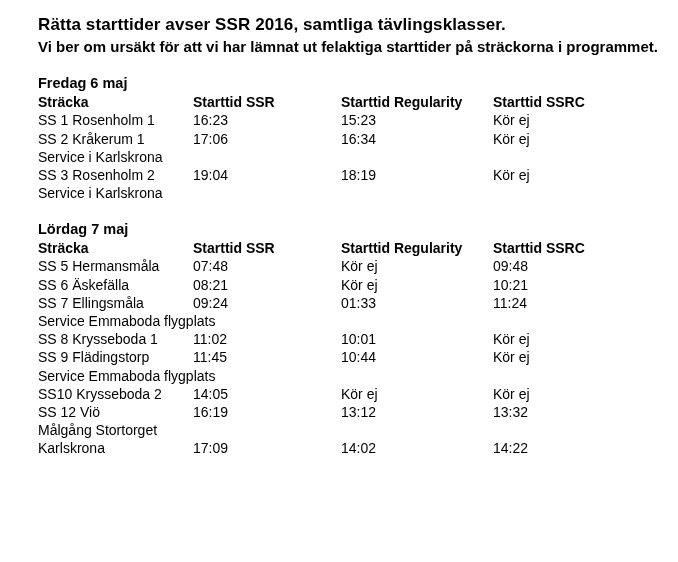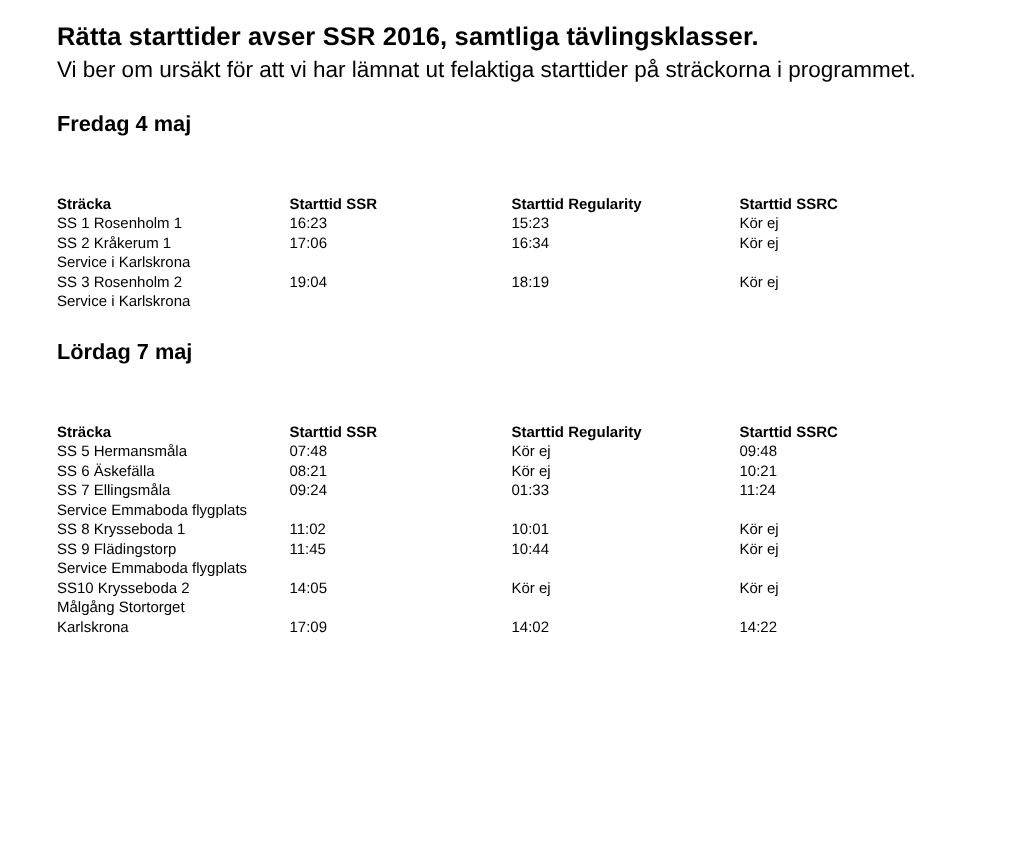--- a/index.html
+++ b/index.html
@@ -23,40 +23,39 @@
   }
   .doc-title {
     font-size: 17px;
     font-weight: bold;
     line-height: 1.25;
     margin: 0 0 2px 0;
     letter-spacing: 0.1px;
   }
   .doc-subtitle {
     font-size: 15px;
-    font-weight: normal;
+    font-weight: bold;
     line-height: 1.28;
     margin: 0;
     max-width: 620px;
   }
   .day-block {
     margin-top: 18px;
   }
   .day-heading {
     font-size: 14.5px;
     font-weight: bold;
     line-height: 1.3;
     margin: 0 0 0 0;
   }
   table.schedule {
     border-collapse: collapse;
-    font-size: 10px;
+    font-size: 14px;
     line-height: 1.3;
     table-layout: fixed;
-    margin-top: 37px;
   }
   table.schedule th,
   table.schedule td {
     padding: 0;
     text-align: left;
     vertical-align: top;
     white-space: nowrap;
     font-weight: normal;
   }
   table.schedule th {
@@ -72,21 +71,21 @@
 </style>
 </head>
 <body>
 
 <div class="page">
 
   <h1 class="doc-title">Rätta starttider avser SSR 2016, samtliga tävlingsklasser.</h1>
   <p class="doc-subtitle">Vi ber om ursäkt för att vi har lämnat ut felaktiga starttider på sträckorna i programmet.</p>
 
   <div class="day-block">
-    <div class="day-heading">Fredag 4 maj</div>
+    <div class="day-heading">Fredag 6 maj</div>
     <table class="schedule">
       <colgroup>
         <col class="c-stracka">
           <col class="c-ssr">
           <col class="c-reg">
           <col class="c-ssrc">
       </colgroup>
       <thead>
         <tr>
           <th>Sträcka</th>
@@ -177,20 +176,26 @@
         </tr>
         <tr class="row-span">
           <td colspan="4">Service Emmaboda flygplats</td>
         </tr>
         <tr>
           <td>SS10 Krysseboda 2</td>
           <td>14:05</td>
           <td>Kör ej</td>
           <td>Kör ej</td>
         </tr>
+        <tr>
+          <td>SS 12 Viö</td>
+          <td>16:19</td>
+          <td>13:12</td>
+          <td>13:32</td>
+        </tr>
         <tr class="row-span">
           <td colspan="4">Målgång Stortorget</td>
         </tr>
         <tr>
           <td>Karlskrona</td>
           <td>17:09</td>
           <td>14:02</td>
           <td>14:22</td>
         </tr>
       </tbody>

